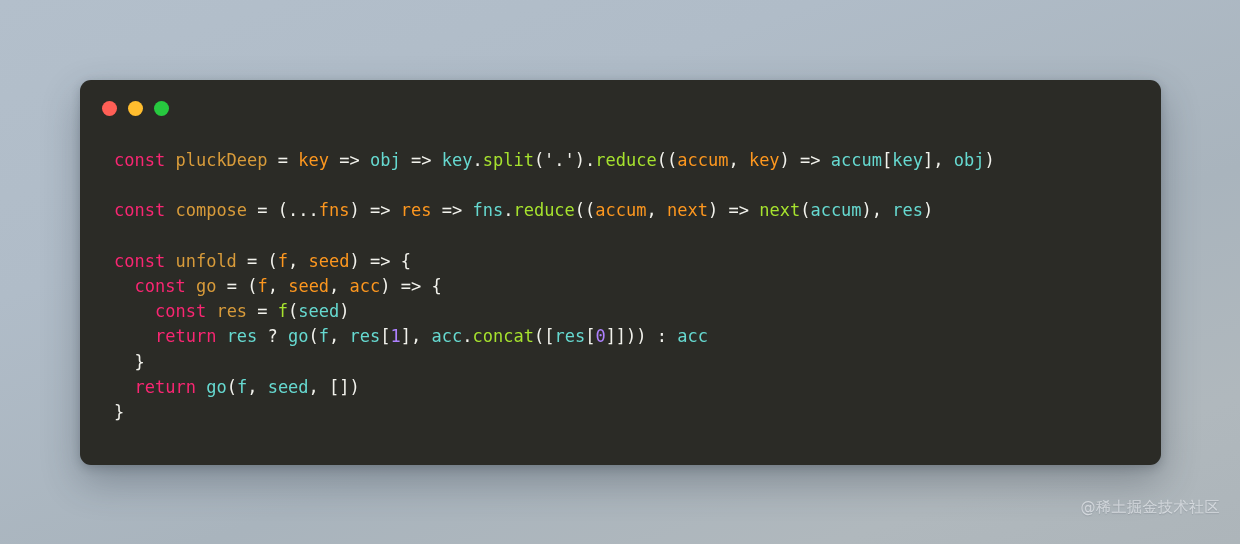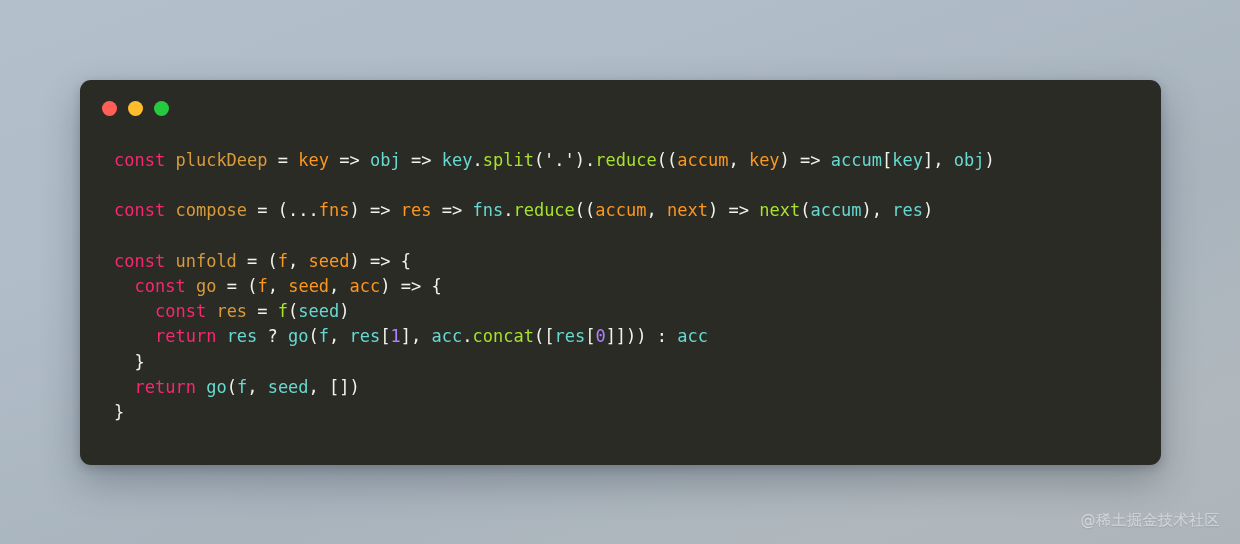--- a/index.html
+++ b/index.html
@@ -75,21 +75,21 @@
   .param{ color: #fd971f; }           
   .ref  { color: #66d9d0; }           
   .fn   { color: #a6e22e; }           
   .num  { color: #ae81ff; }           
   .punc { color: #f2f2ec; }           
 
   
   #watermark {
     position: absolute;
     right: 20px;
-    bottom: 14px;
+    bottom: 27px;
     font-family: "DejaVu Sans", "Liberation Sans", sans-serif;
     font-size: 15px;
     color: rgba(250, 252, 255, 0.55);
     text-shadow: 0 1px 1px rgba(90,100,110,0.25);
     letter-spacing: 0.5px;
     user-select: none;
   }
 </style>
 </head>
 <body>

